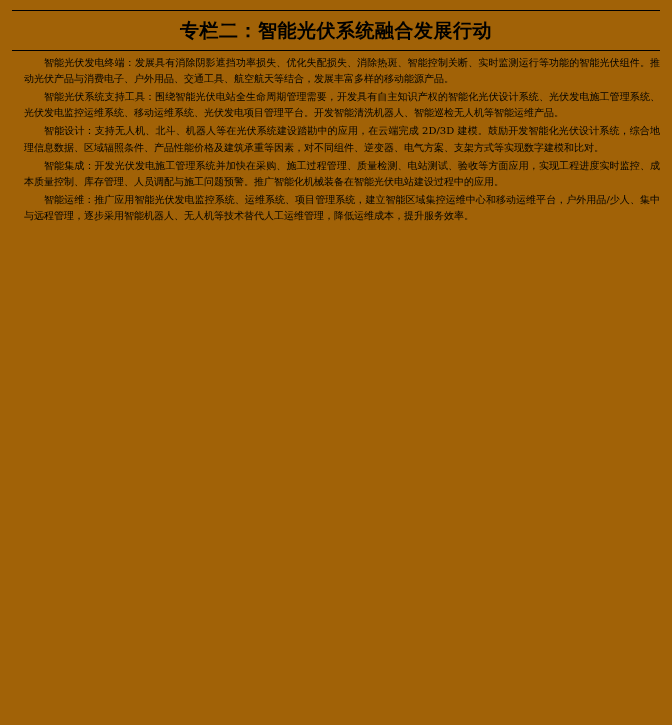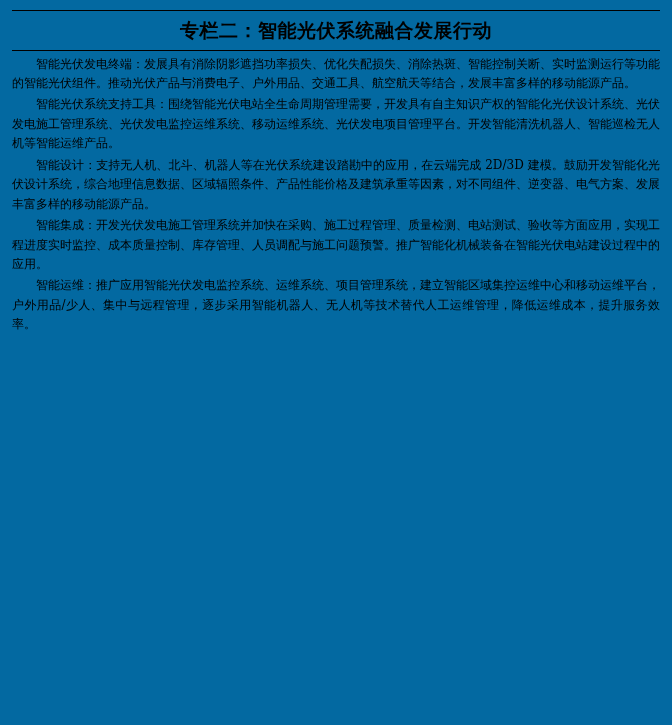--- a/index.html
+++ b/index.html
@@ -11,60 +11,60 @@
     width: 672px;
     height: 725px;
     font-family: "DejaVu Serif", "Liberation Serif", serif;
     color: #000000;
   }
   .page {
     box-sizing: border-box;
     width: 672px;
     height: 725px;
     padding: 10px 12px 0 12px;
-    background: #0369a1;
+    background: #a16207;
     position: relative;
   }
   .divider-top {
     border-top: 1px solid #000000;
     margin: 0 0 6px 0;
   }
   .doc-title {
     text-align: center;
     font-size: 19px;
     font-weight: bold;
     letter-spacing: 0.5px;
     line-height: 1.4;
     margin: 2px 0 6px 0;
     font-family: "DejaVu Sans", "Liberation Sans", sans-serif;
   }
   .title-rule {
     border-bottom: 1px solid #000000;
     margin-bottom: 4px;
   }
   .body-text p {
-    margin: 0 0 2px 0;
+    margin: 0 0 2px 12px;
     text-indent: 2em;
-    font-size: 12px;
+    font-size: 10px;
     line-height: 1.62;
     text-align: justify;
     text-justify: inter-ideograph;
     font-family: "DejaVu Serif", "Liberation Serif", serif;
   }
   .body-text p:last-child {
     margin-bottom: 0;
   }
 </style>
 </head>
 <body>
 
 <div class="page">
   <div class="divider-top"></div>
   <div class="doc-title">专栏二：智能光伏系统融合发展行动</div>
   <div class="title-rule"></div>
   <div class="body-text">
     <p>智能光伏发电终端：发展具有消除阴影遮挡功率损失、优化失配损失、消除热斑、智能控制关断、实时监测运行等功能的智能光伏组件。推动光伏产品与消费电子、户外用品、交通工具、航空航天等结合，发展丰富多样的移动能源产品。</p>
     <p>智能光伏系统支持工具：围绕智能光伏电站全生命周期管理需要，开发具有自主知识产权的智能化光伏设计系统、光伏发电施工管理系统、光伏发电监控运维系统、移动运维系统、光伏发电项目管理平台。开发智能清洗机器人、智能巡检无人机等智能运维产品。</p>
-    <p>智能设计：支持无人机、北斗、机器人等在光伏系统建设踏勘中的应用，在云端完成 2D/3D 建模。鼓励开发智能化光伏设计系统，综合地理信息数据、区域辐照条件、产品性能价格及建筑承重等因素，对不同组件、逆变器、电气方案、发展丰富多样的移动能源产品。</p>
+    <p>智能设计：支持无人机、北斗、机器人等在光伏系统建设踏勘中的应用，在云端完成 2D/3D 建模。鼓励开发智能化光伏设计系统，综合地理信息数据、区域辐照条件、产品性能价格及建筑承重等因素，对不同组件、逆变器、电气方案、支架方式等实现数字建模和比对。</p>
     <p>智能集成：开发光伏发电施工管理系统并加快在采购、施工过程管理、质量检测、电站测试、验收等方面应用，实现工程进度实时监控、成本质量控制、库存管理、人员调配与施工问题预警。推广智能化机械装备在智能光伏电站建设过程中的应用。</p>
     <p>智能运维：推广应用智能光伏发电监控系统、运维系统、项目管理系统，建立智能区域集控运维中心和移动运维平台，户外用品/少人、集中与远程管理，逐步采用智能机器人、无人机等技术替代人工运维管理，降低运维成本，提升服务效率。</p>
   </div>
 </div>
 
 </body></html>

